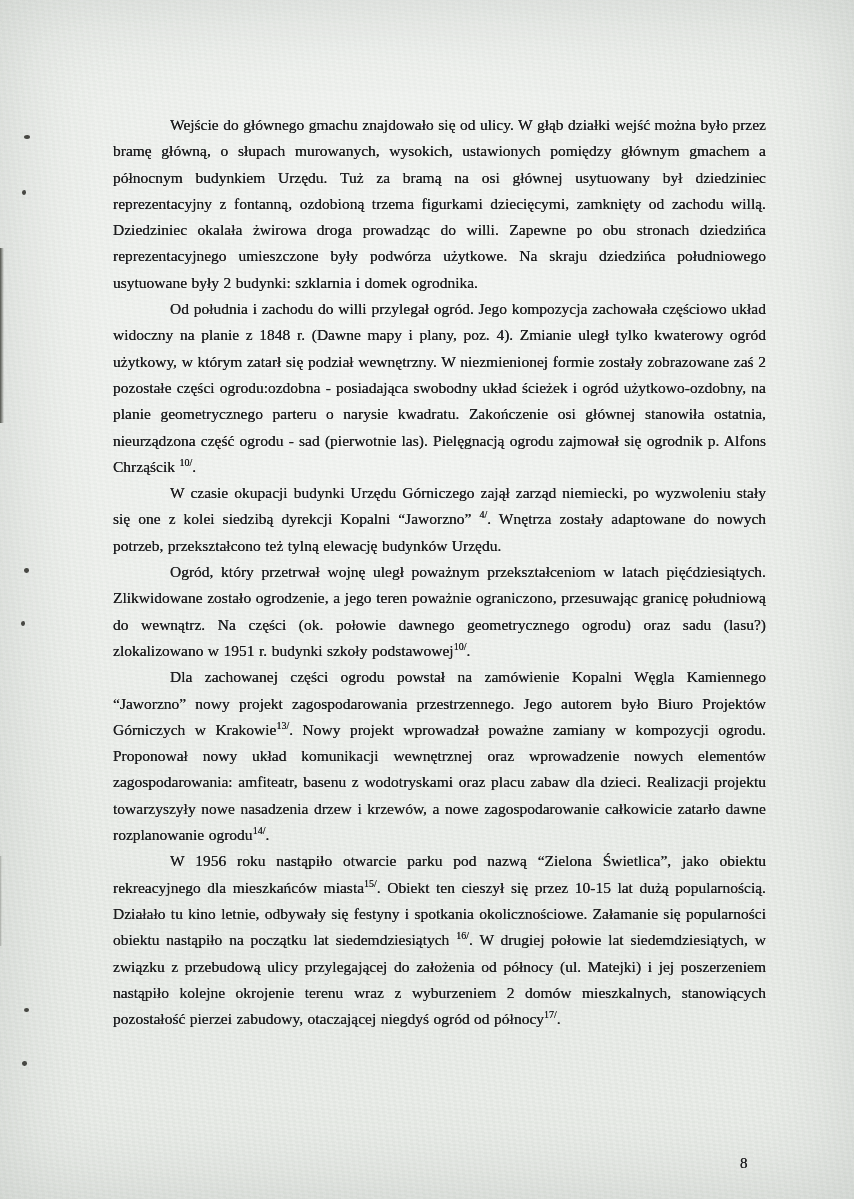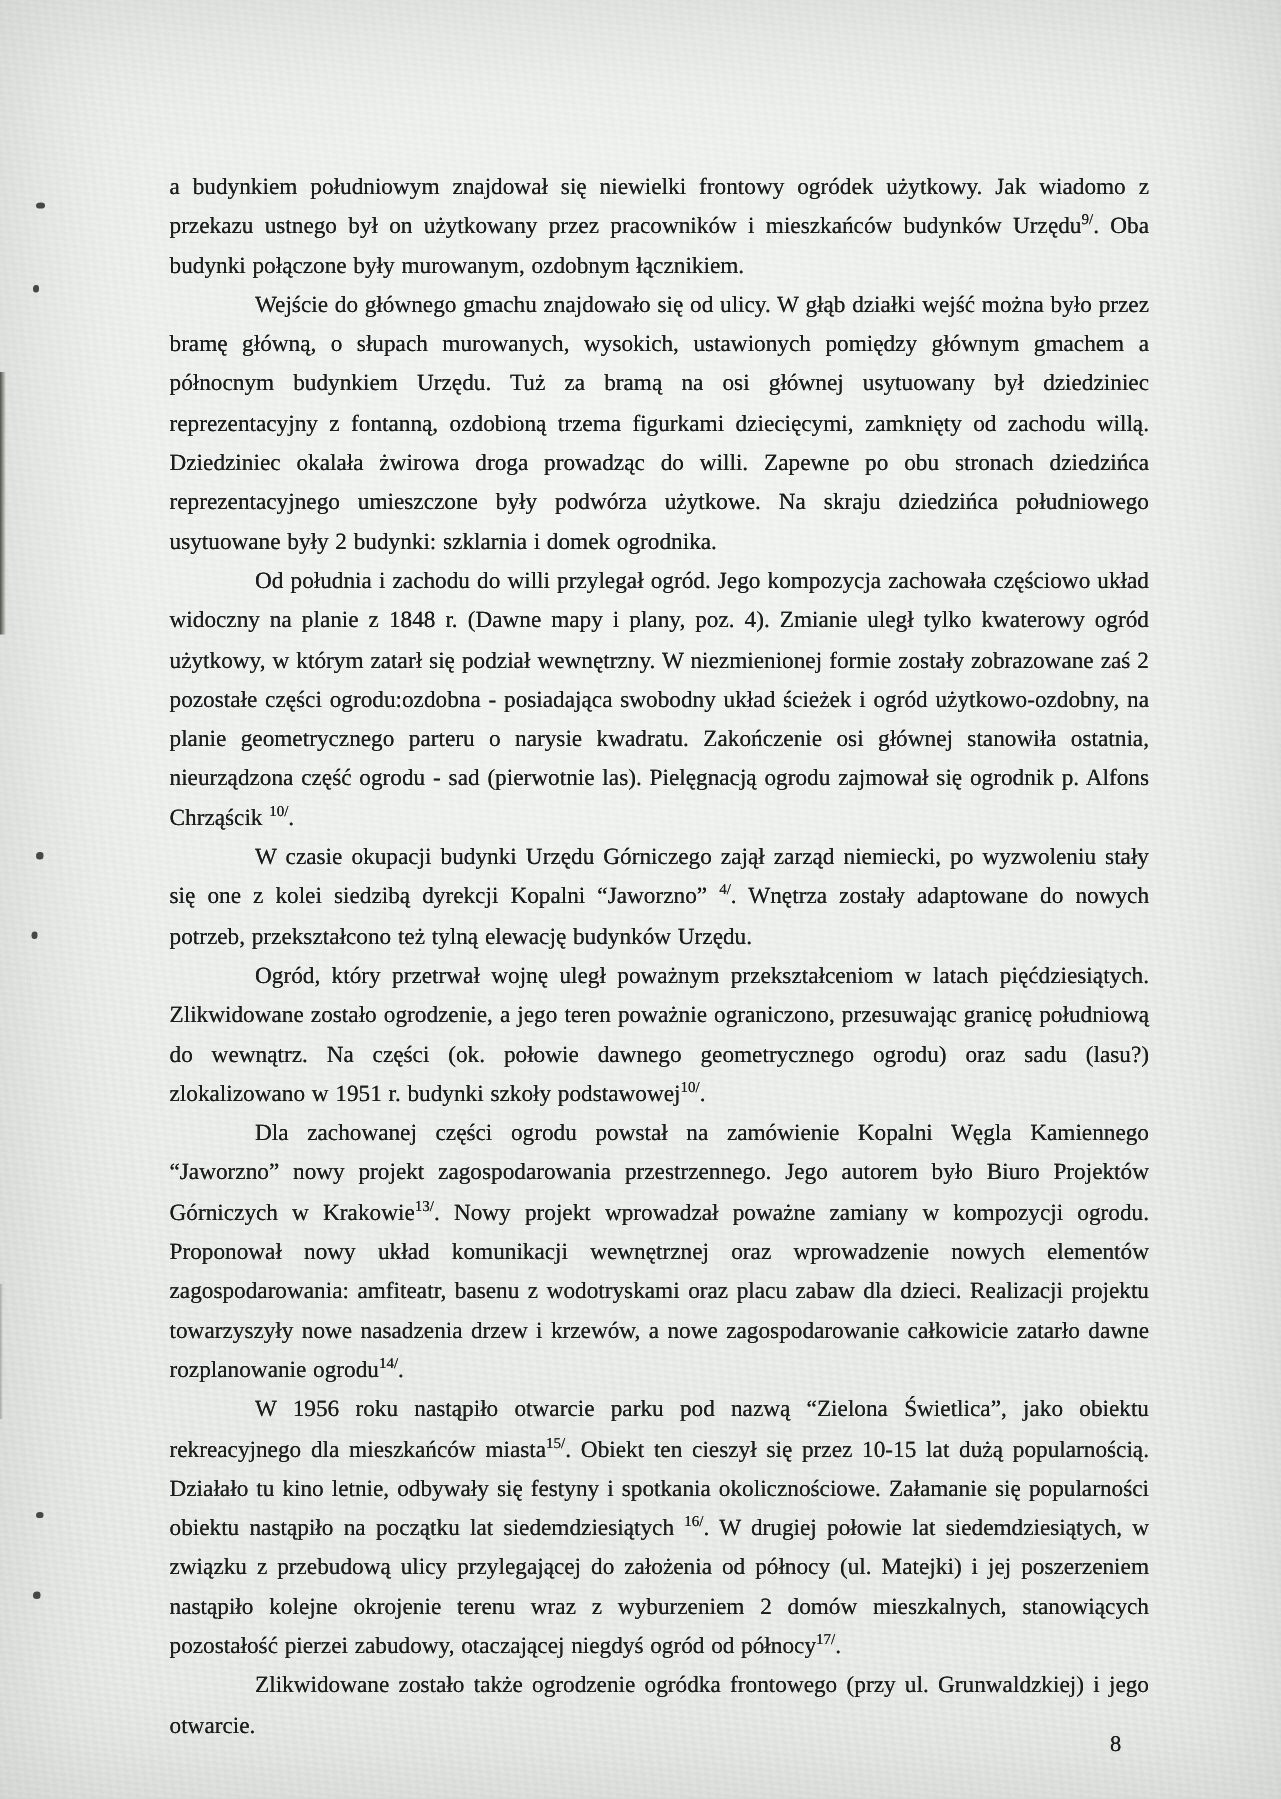--- a/index.html
+++ b/index.html
@@ -74,25 +74,23 @@
   <div class="edge-mark" style="top:248px;height:175px;"></div>
   <div class="edge-mark faint" style="top:856px;height:90px;"></div>
   <div class="speck" style="left:24px;top:135px;width:6px;height:4px;"></div>
   <div class="speck" style="left:22px;top:190px;width:4px;height:5px;"></div>
   <div class="speck" style="left:24px;top:568px;width:5px;height:5px;"></div>
   <div class="speck" style="left:21px;top:621px;width:4px;height:5px;"></div>
   <div class="speck" style="left:24px;top:1008px;width:5px;height:4px;"></div>
   <div class="speck" style="left:22px;top:1061px;width:5px;height:5px;"></div>
 
   <div class="text-block">
-      <p class="para no-indent">a budynkiem południowym znajdował się niewielki frontowy ogródek użytkowy. Jak wiadomo z przekazu ustnego był on użytkowany przez pracowników i mieszkańców budynków Urzędu<sup>9/</sup>. Oba budynki połączone były murowanym, ozdobnym łącznikiem.</p>
       <p class="para">Wejście do głównego gmachu znajdowało się od ulicy. W głąb działki wejść można było przez bramę główną, o słupach murowanych, wysokich, ustawionych pomiędzy głównym gmachem a północnym budynkiem Urzędu. Tuż za bramą na osi głównej usytuowany był dziedziniec reprezentacyjny z fontanną, ozdobioną trzema figurkami dziecięcymi, zamknięty od zachodu willą. Dziedziniec okalała żwirowa droga prowadząc do willi. Zapewne po obu stronach dziedzińca reprezentacyjnego umieszczone były podwórza użytkowe. Na skraju dziedzińca południowego usytuowane były 2 budynki: szklarnia i domek ogrodnika.</p>
       <p class="para">Od południa i zachodu do willi przylegał ogród. Jego kompozycja zachowała częściowo układ widoczny na planie z 1848 r. (Dawne mapy i plany, poz. 4). Zmianie uległ tylko kwaterowy ogród użytkowy, w którym zatarł się podział wewnętrzny. W niezmienionej formie zostały zobrazowane zaś 2 pozostałe części ogrodu:ozdobna - posiadająca swobodny układ ścieżek i ogród użytkowo-ozdobny, na planie geometrycznego parteru o narysie kwadratu. Zakończenie osi głównej stanowiła ostatnia, nieurządzona część ogrodu - sad (pierwotnie las). Pielęgnacją ogrodu zajmował się ogrodnik p. Alfons Chrząścik <sup>10/</sup>.</p>
       <p class="para">W czasie okupacji budynki Urzędu Górniczego zajął zarząd niemiecki, po wyzwoleniu stały się one z kolei siedzibą dyrekcji Kopalni “Jaworzno” <sup>4/</sup>. Wnętrza zostały adaptowane do nowych potrzeb, przekształcono też tylną elewację budynków Urzędu.</p>
       <p class="para">Ogród, który przetrwał wojnę uległ poważnym przekształceniom w latach pięćdziesiątych. Zlikwidowane zostało ogrodzenie, a jego teren poważnie ograniczono, przesuwając granicę południową do wewnątrz. Na części (ok. połowie dawnego geometrycznego ogrodu) oraz sadu (lasu?) zlokalizowano w 1951 r. budynki szkoły podstawowej<sup>10/</sup>.</p>
       <p class="para">Dla zachowanej części ogrodu powstał na zamówienie Kopalni Węgla Kamiennego “Jaworzno” nowy projekt zagospodarowania przestrzennego. Jego autorem było Biuro Projektów Górniczych w Krakowie<sup>13/</sup>. Nowy projekt wprowadzał poważne zamiany w kompozycji ogrodu. Proponował nowy układ komunikacji wewnętrznej oraz wprowadzenie nowych elementów zagospodarowania: amfiteatr, basenu z wodotryskami oraz placu zabaw dla dzieci. Realizacji projektu towarzyszyły nowe nasadzenia drzew i krzewów, a nowe zagospodarowanie całkowicie zatarło dawne rozplanowanie ogrodu<sup>14/</sup>.</p>
       <p class="para">W 1956 roku nastąpiło otwarcie parku pod nazwą “Zielona Świetlica”, jako obiektu rekreacyjnego dla mieszkańców miasta<sup>15/</sup>. Obiekt ten cieszył się przez 10-15 lat dużą popularnością. Działało tu kino letnie, odbywały się festyny i spotkania okolicznościowe. Załamanie się popularności obiektu nastąpiło na początku lat siedemdziesiątych <sup>16/</sup>. W drugiej połowie lat siedemdziesiątych, w związku z przebudową ulicy przylegającej do założenia od północy (ul. Matejki) i jej poszerzeniem nastąpiło kolejne okrojenie terenu wraz z wyburzeniem 2 domów mieszkalnych, stanowiących pozostałość pierzei zabudowy, otaczającej niegdyś ogród od północy<sup>17/</sup>.</p>
-      <p class="para">Zlikwidowane zostało także ogrodzenie ogródka frontowego (przy ul. Grunwaldzkiej) i jego otwarcie.</p>
     </div>
 
   <div class="page-number">8</div>
 
 </div>
 
 </body></html>

